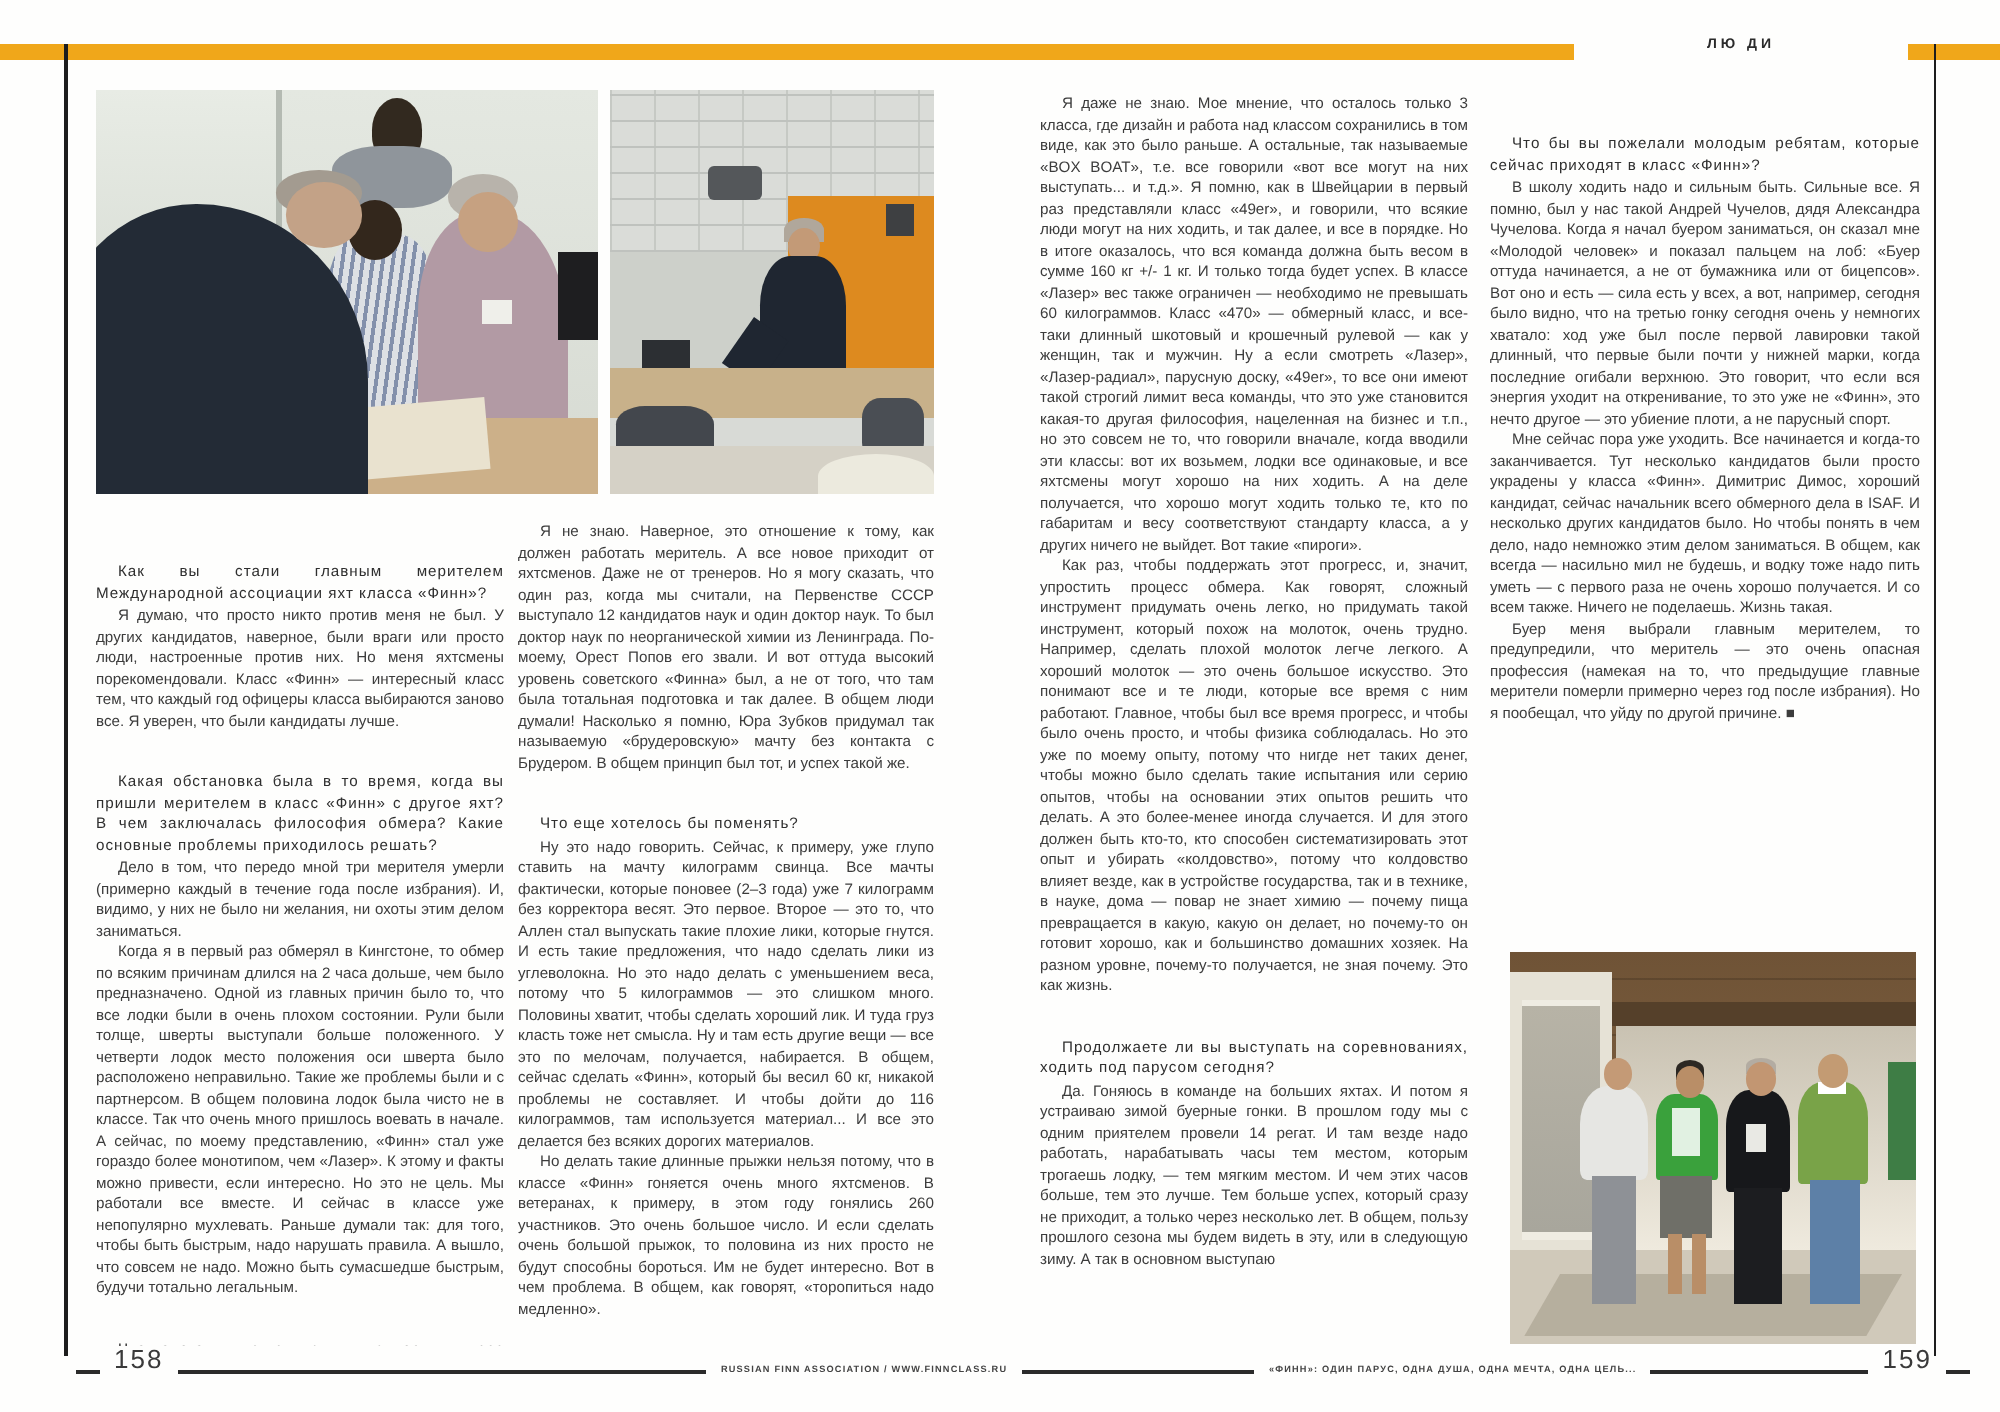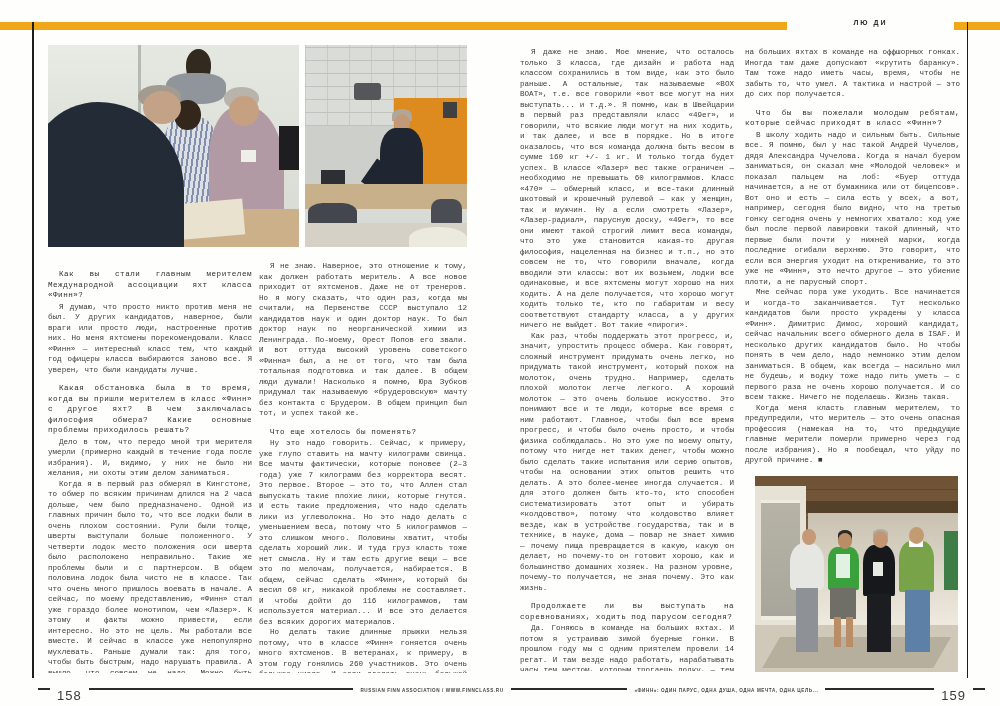--- a/index.html
+++ b/index.html
@@ -8,27 +8,27 @@
   
   .bar{position:absolute;top:22px;height:8px;background:#F0A71A;}
   #bar-left{left:0;width:787px;}
   #bar-right{left:954px;width:46px;}
   #section-label{position:absolute;left:787px;top:19px;width:167px;text-align:center;
                  font-size:7px;font-weight:bold;letter-spacing:2px;color:#2a2a2a;}
   .edge-line{position:absolute;top:22px;background:#1d1d1d;}
   #edge-left{left:32px;width:2px;height:656px;}
   #edge-right{left:967px;width:1px;height:656px;}
   
-  .col{position:absolute;overflow:hidden;font-size:7.6px;line-height:10.5px;font-family:Liberation Mono, monospace;}
+  .col{position:absolute;overflow:hidden;font-size:7.6px;line-height:10.5px;}
   #col1{left:48px;top:261px;width:204px;height:412px;}
   #col2{left:259px;top:261px;width:208px;height:412px;}
   #col3{left:520px;top:47px;width:214px;height:624px;}
   #col4{left:745px;top:47px;width:215px;height:424px;}
   .col p{margin:0;text-indent:11px;text-align:justify;}
-  .col p.q{letter-spacing:.5px;color:#2f2f2f;margin-top:8px;margin-bottom:1px;}
+  .col p.q{letter-spacing:.5px;color:#2f2f2f;margin-top:20px;margin-bottom:1px;}
   .col p.cont{text-indent:0;}
   
   .photo{position:absolute;overflow:hidden;}
   .photo div{position:absolute;}
   #photo1{left:48px;top:45px;width:251px;height:202px;background:linear-gradient(180deg,#e4e8e1,#d6dad2);}
   .p1-window{left:0;top:0;width:36%;height:78%;background:linear-gradient(180deg,#e8ece5,#d2d7cf);border-right:3px solid #b4bab2;}
   .p1-bhead{left:55%;top:2%;width:10%;height:16%;background:#32291f;border-radius:50% 50% 40% 40%;}
   .p1-bbody{left:47%;top:14%;width:24%;height:15%;background:#8f959b;border-radius:40%;}
   .p1-m1{left:-8%;top:28%;width:62%;height:80%;background:#232b36;border-radius:45% 55% 8% 8%;}
   .p1-m1hair{left:36%;top:20%;width:17%;height:11%;background:#a39b90;border-radius:50%;}
@@ -83,21 +83,21 @@
   .p3-m3head{left:58%;top:28%;width:7.5%;height:8.5%;background:#c29672;border-radius:50%;}
   .p3-m3hair{left:58%;top:27%;width:7.5%;height:4%;background:#b3aca2;border-radius:50% 50% 0 0;}
   .p3-m3shirt{left:53%;top:35%;width:16%;height:26%;background:#17181b;border-radius:35% 35% 5% 5%;}
   .p3-m3badge{left:58%;top:44%;width:5%;height:7%;background:#e9e9e4;}
   .p3-m3pants{left:55%;top:60%;width:12%;height:30%;background:#1c1d20;}
   .p3-m4head{left:76%;top:26%;width:7.5%;height:8.5%;background:#c39b73;border-radius:50%;}
   .p3-m4shirt{left:71%;top:33%;width:17%;height:26%;background:#79a348;border-radius:35% 35% 5% 5%;}
   .p3-m4collar{left:76%;top:33%;width:7%;height:3%;background:#fff;}
   .p3-m4pants{left:74%;top:58%;width:12%;height:32%;background:#5d80a7;}
   
-  #footer{position:absolute;left:38px;top:688px;width:947px;display:flex;align-items:flex-start;gap:7px;}
+  #footer{position:absolute;left:38px;top:672px;width:947px;display:flex;align-items:flex-end;gap:7px;}
   .fdash{width:12px;height:2px;background:#2b2b2b;}
   .frule{height:2px;background:#2b2b2b;}
   .r1{flex:3.4;} .r2{flex:1.5;} .r3{flex:1.4;}
   .fpg{font-size:13px;color:#3a3a3a;letter-spacing:1px;}
   .fcap{font-size:4.6px;font-weight:bold;letter-spacing:.6px;color:#444;white-space:nowrap;}
 </style>
 </head>
 <body>
 
 <div id="spread">
@@ -162,25 +162,24 @@
   </div>
 
   <div id="col3" class="col">
     <p>Я даже не знаю. Мое мнение, что осталось только 3 класса, где дизайн и работа над классом сохранились в том виде, как это было раньше. А остальные, так называемые «BOX BOAT», т.е. все говорили «вот все могут на них выступать... и т.д.». Я помню, как в Швейцарии в первый раз представляли класс «49er», и говорили, что всякие люди могут на них ходить, и так далее, и все в порядке. Но в итоге оказалось, что вся команда должна быть весом в сумме 160 кг +/- 1 кг. И только тогда будет успех. В классе «Лазер» вес также ограничен — необходимо не превышать 60 килограммов. Класс «470» — обмерный класс, и все-таки длинный шкотовый и крошечный рулевой — как у женщин, так и мужчин. Ну а если смотреть «Лазер», «Лазер-радиал», парусную доску, «49er», то все они имеют такой строгий лимит веса команды, что это уже становится какая-то другая философия, нацеленная на бизнес и т.п., но это совсем не то, что говорили вначале, когда вводили эти классы: вот их возьмем, лодки все одинаковые, и все яхтсмены могут хорошо на них ходить. А на деле получается, что хорошо могут ходить только те, кто по габаритам и весу соответствуют стандарту класса, а у других ничего не выйдет. Вот такие «пироги».</p>
     <p>Как раз, чтобы поддержать этот прогресс, и, значит, упростить процесс обмера. Как говорят, сложный инструмент придумать очень легко, но придумать такой инструмент, который похож на молоток, очень трудно. Например, сделать плохой молоток легче легкого. А хороший молоток — это очень большое искусство. Это понимают все и те люди, которые все время с ним работают. Главное, чтобы был все время прогресс, и чтобы было очень просто, и чтобы физика соблюдалась. Но это уже по моему опыту, потому что нигде нет таких денег, чтобы можно было сделать такие испытания или серию опытов, чтобы на основании этих опытов решить что делать. А это более-менее иногда случается. И для этого должен быть кто-то, кто способен систематизировать этот опыт и убирать «колдовство», потому что колдовство влияет везде, как в устройстве государства, так и в технике, в науке, дома — повар не знает химию — почему пища превращается в какую, какую он делает, но почему-то он готовит хорошо, как и большинство домашних хозяек. На разном уровне, почему-то получается, не зная почему. Это как жизнь.</p>
     <p class="q">Продолжаете ли вы выступать на соревнованиях, ходить под парусом сегодня?</p>
     <p>Да. Гоняюсь в команде на больших яхтах. И потом я устраиваю зимой буерные гонки. В прошлом году мы с одним приятелем провели 14 регат. И там везде надо работать, нарабатывать часы тем местом, которым трогаешь лодку, — тем мягким местом. И чем этих часов больше, тем это лучше. Тем больше успех, который сразу не приходит, а только через несколько лет. В общем, пользу прошлого сезона мы будем видеть в эту, или в следующую зиму. А так в основном выступаю</p>
   </div>
 
   <div id="col4" class="col">
-    <p class="cont">на больших яхтах в команде на оффшорных гонках. Иногда там даже допускают «крутить баранку». Там тоже надо иметь часы, время, чтобы не забыть то, что умел. А тактика и настрой — это до сих пор получается.</p>
     <p class="q">Что бы вы пожелали молодым ребятам, которые сейчас приходят в класс «Финн»?</p>
     <p>В школу ходить надо и сильным быть. Сильные все. Я помню, был у нас такой Андрей Чучелов, дядя Александра Чучелова. Когда я начал буером заниматься, он сказал мне «Молодой человек» и показал пальцем на лоб: «Буер оттуда начинается, а не от бумажника или от бицепсов». Вот оно и есть — сила есть у всех, а вот, например, сегодня было видно, что на третью гонку сегодня очень у немногих хватало: ход уже был после первой лавировки такой длинный, что первые были почти у нижней марки, когда последние огибали верхнюю. Это говорит, что если вся энергия уходит на откренивание, то это уже не «Финн», это нечто другое — это убиение плоти, а не парусный спорт.</p>
     <p>Мне сейчас пора уже уходить. Все начинается и когда-то заканчивается. Тут несколько кандидатов были просто украдены у класса «Финн». Димитрис Димос, хороший кандидат, сейчас начальник всего обмерного дела в ISAF. И несколько других кандидатов было. Но чтобы понять в чем дело, надо немножко этим делом заниматься. В общем, как всегда — насильно мил не будешь, и водку тоже надо пить уметь — с первого раза не очень хорошо получается. И со всем также. Ничего не поделаешь. Жизнь такая.</p>
-    <p>Когда меня класть главным мерителем, то предупредили, что меритель — это очень опасная профессия (намекая на то, что предыдущие главные мерители померли примерно через год после избрания). Но я пообещал, что уйду по другой причине.  ■</p>
+    <p>Буер меня выбрали главным мерителем, то предупредили, что меритель — это очень опасная профессия (намекая на то, что предыдущие главные мерители померли примерно через год после избрания). Но я пообещал, что уйду по другой причине.  ■</p>
   </div>
 
   <div id="photo3" class="photo">
     <div class="p3-beam"></div>
     <div class="p3-opening"></div>
     <div class="p3-door"></div>
     <div class="p3-doorglass"></div>
     <div class="p3-floor"></div>
     <div class="p3-shadow"></div>
     <div class="p3-cloth"></div>

